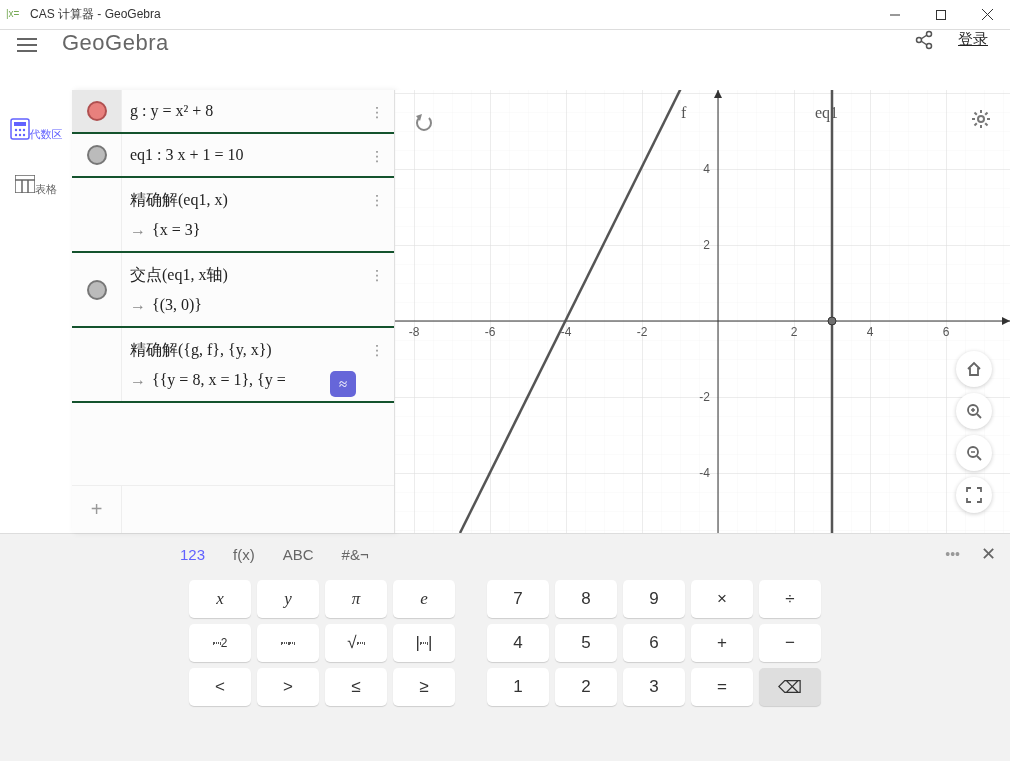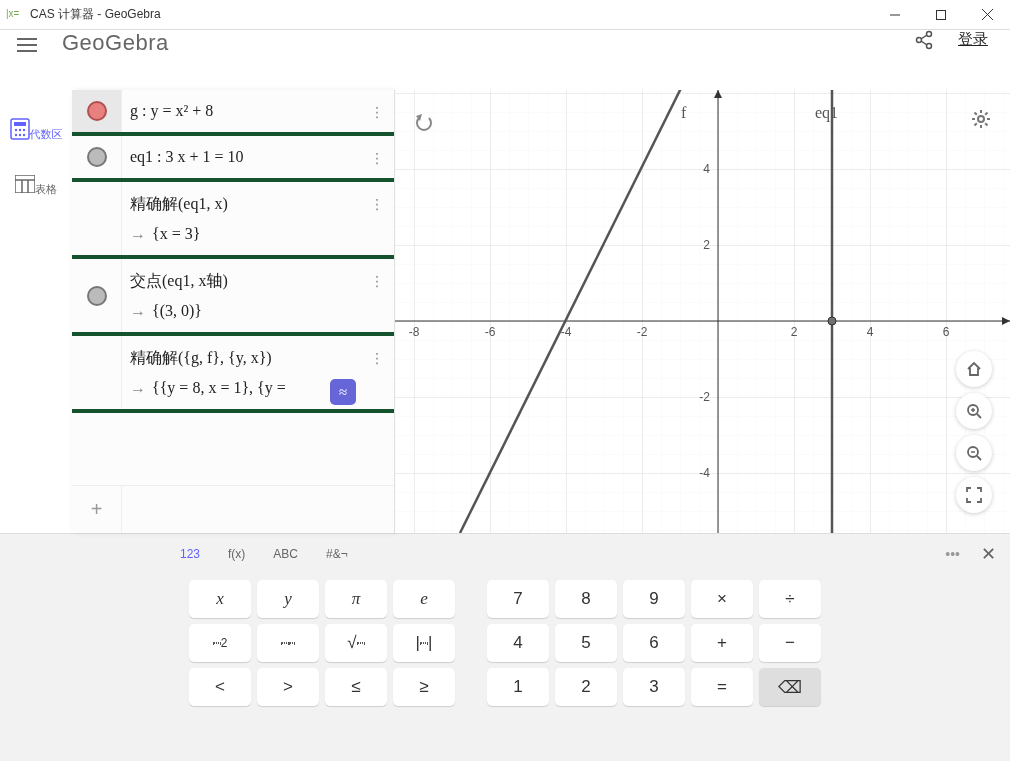--- a/index.html
+++ b/index.html
@@ -25,21 +25,21 @@
 .main { display: flex; height: 443px; }
 .side-nav { width: 72px; display: flex; flex-direction: column; align-items: center; padding-top: 28px; }
 .side-nav-item { display: flex; flex-direction: row; align-items: center; margin-bottom: 24px; cursor: pointer; color: #666; }
 .side-nav-item.active { color: #6161ff; }
 .side-nav-item .icon { font-size: 20px; margin-bottom: 6px; }
 .side-nav-item .label { font-size: 11px; }
 
 
 .cas-panel { width: 323px; background: #fcfcfc; border-right: 1px solid #e0e0e0; display: flex; flex-direction: column; box-shadow: 2px 0 6px rgba(0,0,0,0.08); }
 .cas-list { flex: 1; overflow: hidden; }
-.cas-row { display: flex; border-bottom: 4px solid #14532d; }
+.cas-row { display: flex; border-bottom: 2px solid #14532d; }
 .cas-dot-col { width: 50px; display: flex; align-items: center; justify-content: center; border-right: 1px solid #eee; }
 .cas-dot { width: 20px; height: 20px; border-radius: 50%; border: 2px solid #555; }
 .cas-dot.red { background: #e8807d; border-color: #b05050; }
 .cas-dot.grey { background: #bbb; border-color: #777; }
 .cas-dot-col.selected { background: #e8e8e8; }
 .cas-content { flex: 1; padding: 12px 8px; font-family: 'Times New Roman', serif; font-size: 16px; color: #222; position: relative; }
 .cas-result { margin-top: 10px; }
 .cas-arrow { color: #888; margin-right: 6px; display: inline-block; }
 .cas-more { width: 34px; display: flex; align-items: flex-start; justify-content: center; padding-top: 14px; color: #888; cursor: pointer; }
 .approx-btn { position: absolute; right: 4px; bottom: 4px; width: 26px; height: 26px; background: #6666d9; border-radius: 5px; color: #fff; display: flex; align-items: center; justify-content: center; font-size: 15px; cursor: pointer; }
@@ -53,21 +53,21 @@
 .graph-svg { width: 100%; height: 100%; }
 .undo-btn { position: absolute; top: 18px; left: 14px; width: 30px; height: 30px; color: #777; cursor: pointer; display: flex; align-items: center; justify-content: center; }
 .graph-settings { position: absolute; top: 18px; right: 18px; color: #777; cursor: pointer; }
 .graph-side-btns { position: absolute; right: 18px; bottom: 20px; display: flex; flex-direction: column; gap: 6px; }
 .round-btn { width: 36px; height: 36px; border-radius: 50%; background: #fff; box-shadow: 0 1px 4px rgba(0,0,0,0.2); display: flex; align-items: center; justify-content: center; color: #666; cursor: pointer; }
 .graph-label { position: absolute; font-family: 'Times New Roman', serif; font-size: 16px; color: #555; }
 
 
 .keyboard { height: 228px; background: #f2f2f2; display: flex; flex-direction: column; border-top: 1px solid #ddd; }
 .kb-tabs { height: 40px; display: flex; align-items: center; padding: 0 180px; position: relative; }
-.kb-tab { margin-right: 28px; font-size: 12px; color: #666; cursor: pointer; }
+.kb-tab { margin-right: 28px; font-size: 15px; color: #666; cursor: pointer; }
 .kb-tab.active { color: #6161ff; }
 .kb-more { position: absolute; right: 50px; color: #999; cursor: pointer; }
 .kb-close { position: absolute; right: 14px; color: #666; cursor: pointer; font-size: 18px; }
 .kb-rows { flex: 1; display: flex; flex-direction: column; gap: 6px; padding: 6px 0 12px; align-items: center; }
 .kb-row { display: flex; gap: 6px; }
 .key { width: 62px; height: 38px; background: #fff; border-radius: 5px; display: flex; align-items: center; justify-content: center; font-size: 17px; color: #333; cursor: pointer; box-shadow: 0 1px 1px rgba(0,0,0,0.15); font-style: italic; font-family: 'Times New Roman', serif; }
 .key.op { font-style: normal; font-family: Arial; }
 .key.grey { background: #dedede; }
 .gap { width: 20px; }
 

